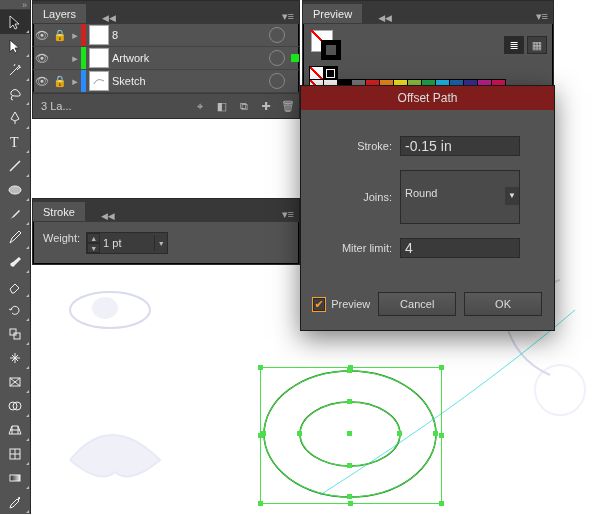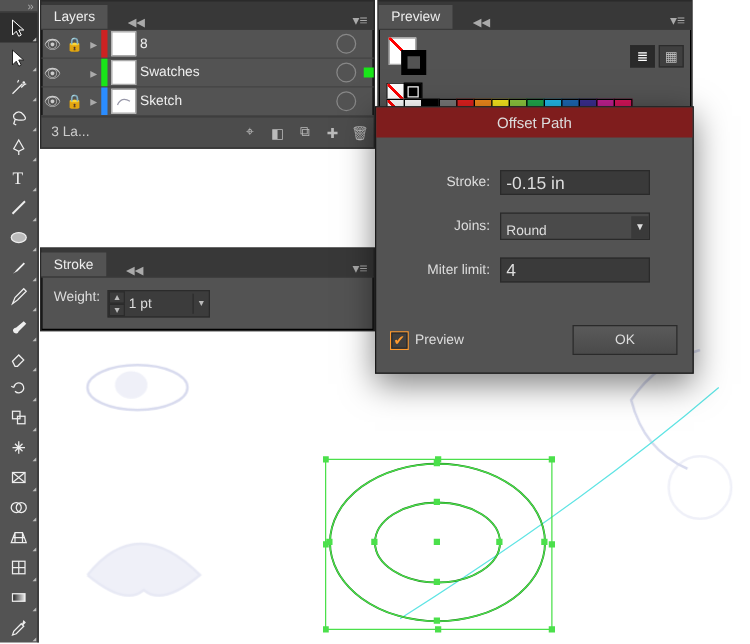--- a/index.html
+++ b/index.html
@@ -65,21 +65,21 @@
   .sw.reg::before{content:"";position:absolute;inset:0;background:#000;border:2px solid #000;box-sizing:border-box}
   .sw.reg::after{content:"";position:absolute;left:2px;top:2px;right:2px;bottom:2px;border:1px solid #fff;box-sizing:border-box}
 
   
   .dialog{position:absolute;left:300px;top:85px;width:253px;background:#535353;border:1px solid #1a1a1a;box-shadow:0 8px 25px rgba(0,0,0,.5)}
   .dialog .title{height:24px;background:#7f1d1d;display:flex;align-items:center;justify-content:center;color:#ddd;font-size:12px}
   .dialog .body{padding:26px 16px 14px 16px}
   .drow{display:flex;align-items:center;margin-bottom:14px}
   .drow .lbl{width:75px;text-align:right;margin-right:8px;color:#ddd}
   .drow input[type=text]{width:110px;height:18px;background:#3a3a3a;color:#ddd;border:1px solid #2a2a2a;padding:0 4px;font-size:14px}
-  .drow .select{width:110px;height:20px;background:#4a4a4a;border:1px solid #2a2a2a;display:flex;align-items:flex-end;padding:0 4px;color:#ddd}
+  .drow .select{width:110px;height:20px;background:#4a4a4a;border:1px solid #2a2a2a;display:flex;align-items:flex-start;padding:16px 4px;color:#ddd}
   .drow .select .arrow{margin-left:auto;width:14px;text-align:center;background:#3a3a3a;margin-right:-4px;height:18px;line-height:18px;font-size:8px}
   .dialog .bbar{display:flex;align-items:center;padding:6px 12px 14px 12px}
   .chk{width:11px;height:11px;border:1px solid #2a2a2a;background:#3f3f3f;display:flex;align-items:center;justify-content:center;color:#ff9a2e;font-size:11px;margin-right:6px;box-shadow:0 0 0 1px #ff9a2e}
   .btn{width:82px;height:22px;background:linear-gradient(#5a5a5a,#4a4a4a);border:1px solid #2a2a2a;color:#ddd;display:flex;align-items:center;justify-content:center;margin-left:8px}
 
   
   .sel-box{position:absolute;left:260px;top:367px;width:180px;height:135px;border:1px solid #4be04b}
   .sel-box .h{position:absolute;width:5px;height:5px;background:#4be04b}
 </style>
 </head>
@@ -408,21 +408,21 @@
         <span class="name">8</span>
         <span class="targ"></span>
         <span class="selDot" style="background:transparent"></span>
       </div>
       <div class="lyrRow">
         <span class="eye">👁</span>
         <span class="lock"></span>
         <span class="arrow">▸</span>
         <span class="colorStrip" style="background:#19e619"></span>
         <span class="thumb"></span>
-        <span class="name">Swatches</span>
+        <span class="name">Artwork</span>
         <span class="targ"></span>
         <span class="selDot" style="background:#19e619"></span>
       </div>
       <div class="lyrRow">
         <span class="eye">👁</span>
         <span class="lock">🔒</span>
         <span class="arrow">▸</span>
         <span class="colorStrip" style="background:#2a8cff"></span>
         <span class="thumb">
           <svg width="14" height="14">
@@ -547,15 +547,16 @@
     </div>
     <div class="drow">
       <span class="lbl">Miter limit:</span>
       <input type="text" value="4" style="">
     </div>
   </div>
   <div class="bbar">
     <div class="chk">✔</div>
     <span>Preview</span>
     <div style="flex:1"></div>
+    <div class="btn">Cancel</div>
     <div class="btn">OK</div>
   </div>
 </div>
 
 </body></html>

